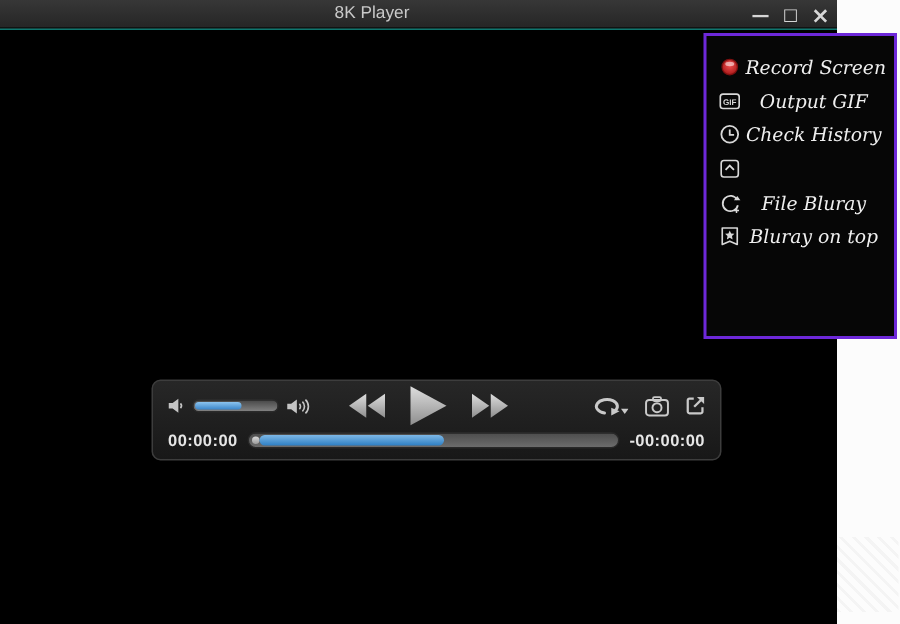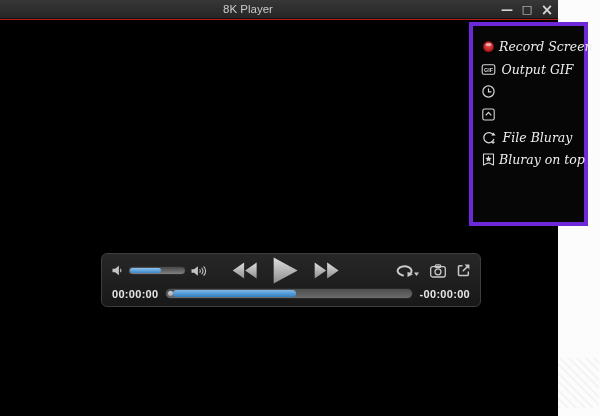--- a/index.html
+++ b/index.html
@@ -1,20 +1,20 @@
 <!DOCTYPE html>
 <html><head>
 <meta charset="utf-8">
 <style>
   * { margin:0; padding:0; box-sizing:border-box; }
   html,body { width:600px; height:416px; }
   body { position:relative; background:#fcfcfc; font-family:"Liberation Sans",sans-serif; overflow:hidden; }
 
   
-  .window { position:absolute; left:0; top:0; width:558px; height:416px; background:#b91c1c; }
+  .window { position:absolute; left:0; top:0; width:558px; height:416px; background:#0f766e; }
   .titlebar { position:absolute; left:0; top:0; width:558px; height:19px;
               background:linear-gradient(#373737,#262626); border-bottom:1px solid #121212; }
   .title { position:absolute; left:0; top:0; width:496px; height:19px; line-height:19px;
            text-align:center; color:#c9c9c9; font-size:11.5px; }
   .win-controls { position:absolute; right:4px; top:0; height:19px; display:flex; align-items:center; gap:6px; }
   .win-btn { width:14px; height:17px; display:flex; align-items:center; justify-content:center;
              color:#d6d6d6; font-family:"DejaVu Sans",sans-serif; cursor:default; }
   .win-btn.min { font-weight:bold; font-size:12px; }
   .win-btn.max { font-weight:bold; font-size:11px; padding-bottom:1px; }
   .win-btn.close { font-weight:bold; font-size:15px; }
@@ -38,22 +38,22 @@
   .row2 { position:absolute; left:10px; right:10px; bottom:5px; height:15px; display:flex; align-items:center; gap:7px; }
   .time { color:#e6e6e6; font-size:11px; font-weight:bold; letter-spacing:.3px; white-space:nowrap; }
   .progress { flex:1; height:11px; border-radius:6px; border:1px solid #282828; position:relative;
               background:linear-gradient(#4d4d4d,#6c6c6c); }
   .prog-cap { position:absolute; left:2px; top:2px; bottom:2px; width:5px; border-radius:3px;
               background:linear-gradient(#d9d9d9,#9d9d9d); }
   .prog-fill { position:absolute; left:7px; top:1px; bottom:1px; border-radius:4px;
                background:linear-gradient(#7eb8e6,#2e7fc4); }
 
   
-  .menu { position:absolute; left:469px; top:22px; width:119px; height:204px;
-          background:#060606; border:4px solid #6d28d9; padding:9px 0 5px 0;
+  .menu { position:absolute; left:469px; top:22px; width:129px; height:204px;
+          background:#060606; border:2px solid #6d28d9; padding:9px 0 5px 0;
           display:flex; flex-direction:column; }
   .menu-item { height:22.7px; display:flex; align-items:center; padding-left:8px; cursor:default; }
   .menu-icon { flex:0 0 18px; width:18px; height:15px; display:flex; align-items:center; justify-content:flex-start; }
   .menu-label { flex:1; text-align:center; padding-right:8px; color:#efefef;
                 font-family:"DejaVu Serif",serif; font-style:italic; font-size:12.5px; white-space:nowrap; }
 
   .watermark { position:absolute; right:1px; bottom:8px; width:41px; height:50px;
                background:repeating-linear-gradient(45deg, rgba(0,0,0,0.03) 0 2px, rgba(0,0,0,0) 2px 6px); }
   svg { display:block; }
 </style>
@@ -185,20 +185,21 @@
     <span class="menu-label">Output GIF</span>
   </div>
 
   <div class="menu-item">
     <span class="menu-icon">
       <svg width="15" height="15" viewBox="0 0 15 15">
           <circle cx="7.5" cy="7.5" r="5.6" stroke="#d8d8d8" stroke-width="1.2" fill="none"></circle>
           <polyline points="7.5,4.4 7.5,7.9 10.4,7.9" stroke="#d8d8d8" stroke-width="1.2" fill="none"></polyline>
         </svg>
     </span>
+    <span class="menu-label">Check History</span>
   </div>
 
   <div class="menu-item">
     <span class="menu-icon">
       <svg width="15" height="15" viewBox="0 0 15 15">
           <rect x="1.8" y="2" width="11.4" height="11" rx="1.8" stroke="#d8d8d8" stroke-width="1.1" fill="none"></rect>
           <polyline points="4.7,8.3 7.5,5.4 10.3,8.3" stroke="#d8d8d8" stroke-width="1.2" fill="none"></polyline>
         </svg>
     </span>
   </div>

